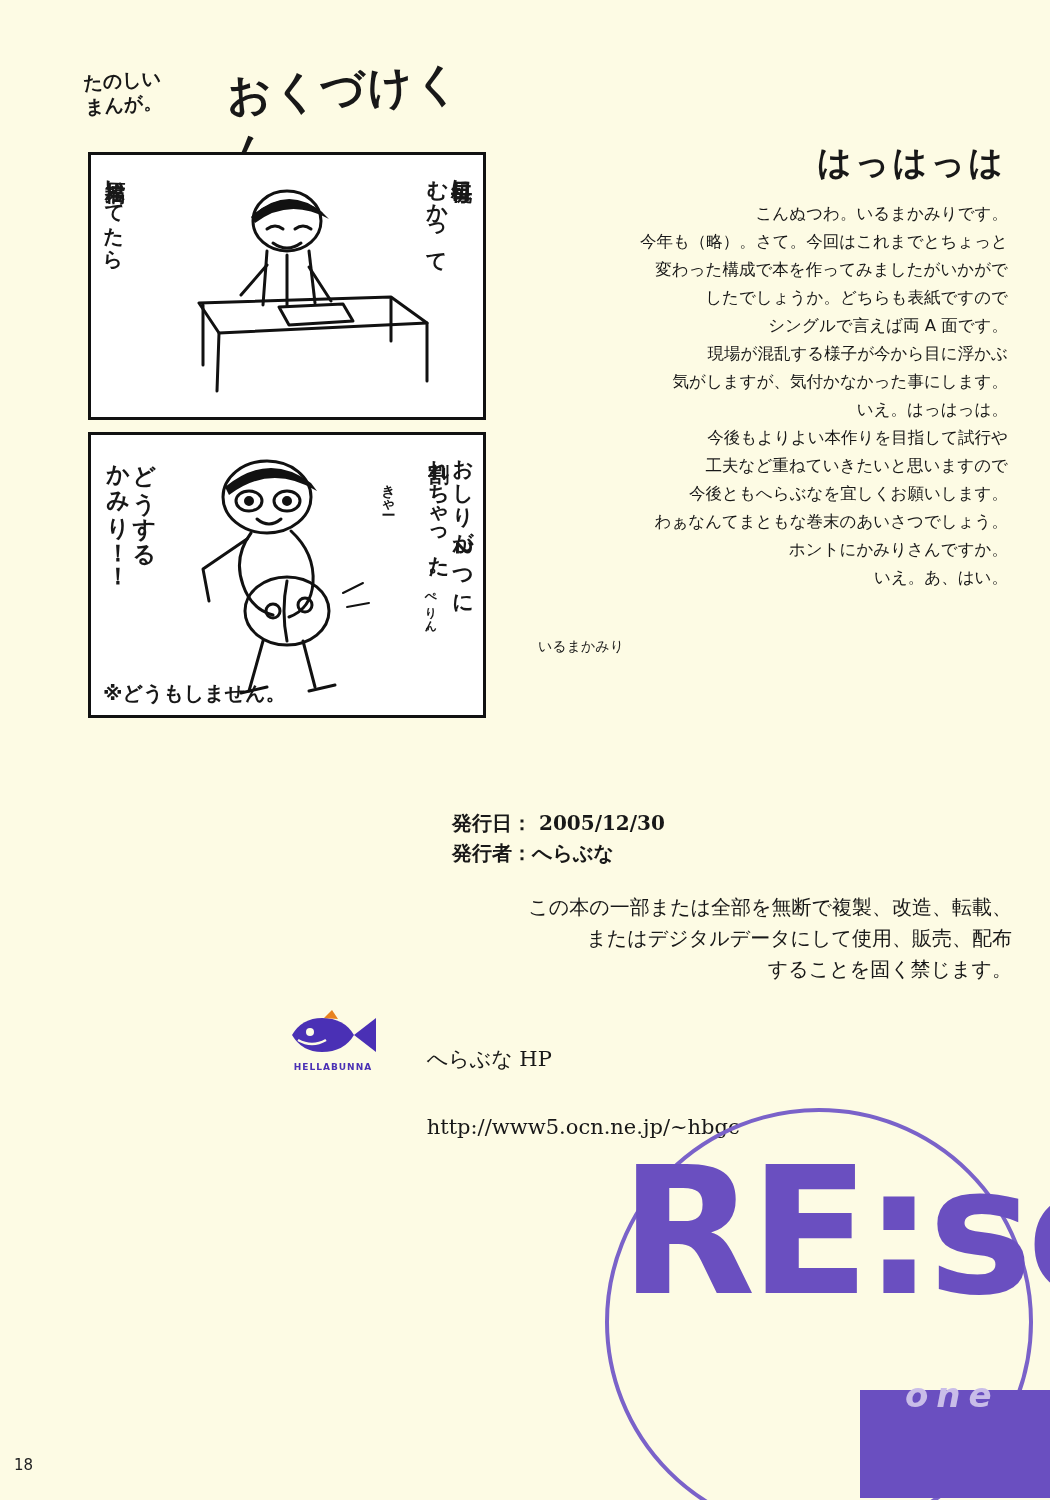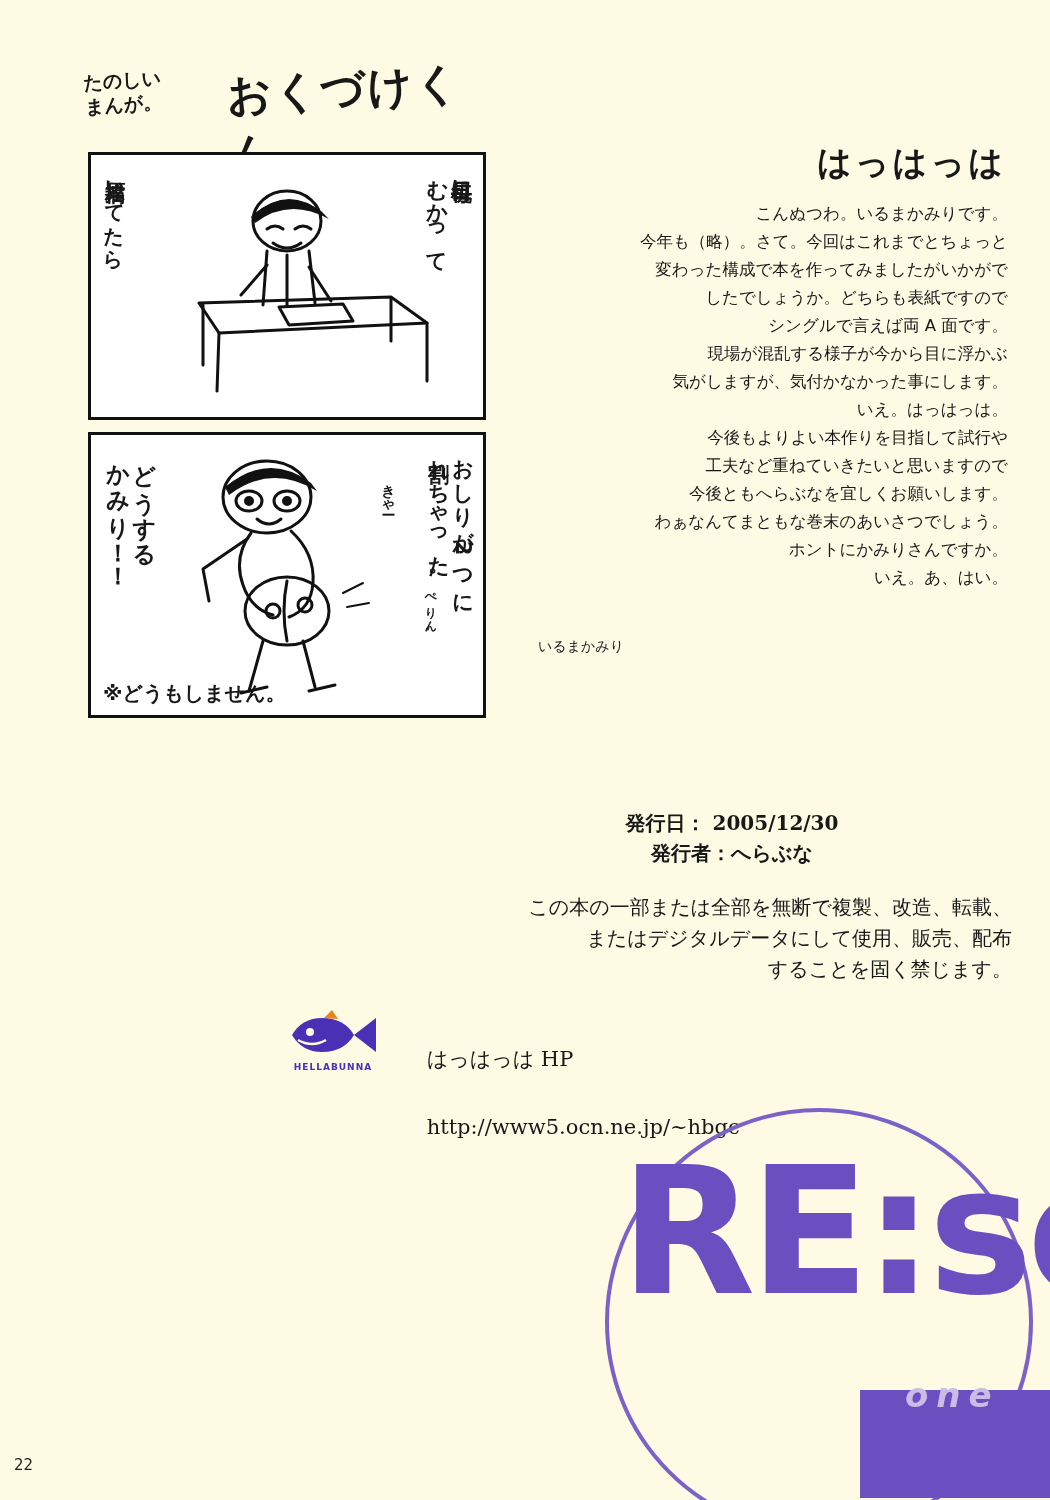--- a/index.html
+++ b/index.html
@@ -66,21 +66,21 @@
   }
   #afterword-signature{
     position:absolute;right:42px;top:638px;width:470px;
     text-align:left;
     font-family:Liberation Sans, sans-serif;
     font-size:14px;
   }
 
   
   #colophon{
-    position:absolute;right:38px;top:808px;width:560px;text-align:center;
+    position:absolute;right:38px;top:808px;width:560px;text-align:left;
     font-family:"DejaVu Serif", serif;
     font-size:20px;line-height:30px;
     font-weight:bold;
   }
   #colophon .row{white-space:pre;}
   #rights{
     position:absolute;right:38px;top:892px;width:560px;text-align:right;
     font-family:"DejaVu Serif", serif;
     font-size:20px;line-height:31px;
     white-space:pre-line;
@@ -248,26 +248,26 @@
     <path d="M8 25 q10 -17 30 -17 q22 0 32 17 q-10 17 -32 17 q-20 0 -30 -17 z" fill="#4a30b5"></path>
     <path d="M70 25 L92 8 L92 42 Z" fill="#4a30b5"></path>
     <path d="M40 8 L48 0 L54 9 Z" fill="#e8821e"></path>
     <circle cx="26" cy="22" r="4" fill="#fdfbe4"></circle>
     <path d="M14 30 q14 8 28 0" stroke="#fdfbe4" stroke-width="2.5" fill="none"></path>
   </svg>
   <div class="logotext">HELLABUNNA</div>
 </div>
 <div id="contact">
   <div class="line">
-    <span>はっはっは HP</span>
+    <span>へらぶな HP</span>
     &nbsp;&nbsp;&nbsp;
     <span>http://www5.ocn.ne.jp/~hbgc</span>
   </div>
 </div>
 
 <div id="reset-art">
   <div id="reset-circle"></div>
   <div id="reset-bar"></div>
   <div id="reset-word">RE:set</div>
   <div id="reset-sub">one</div>
 </div>
 
-<div id="page-number">22</div>
+<div id="page-number">18</div>
 
 </body></html>

